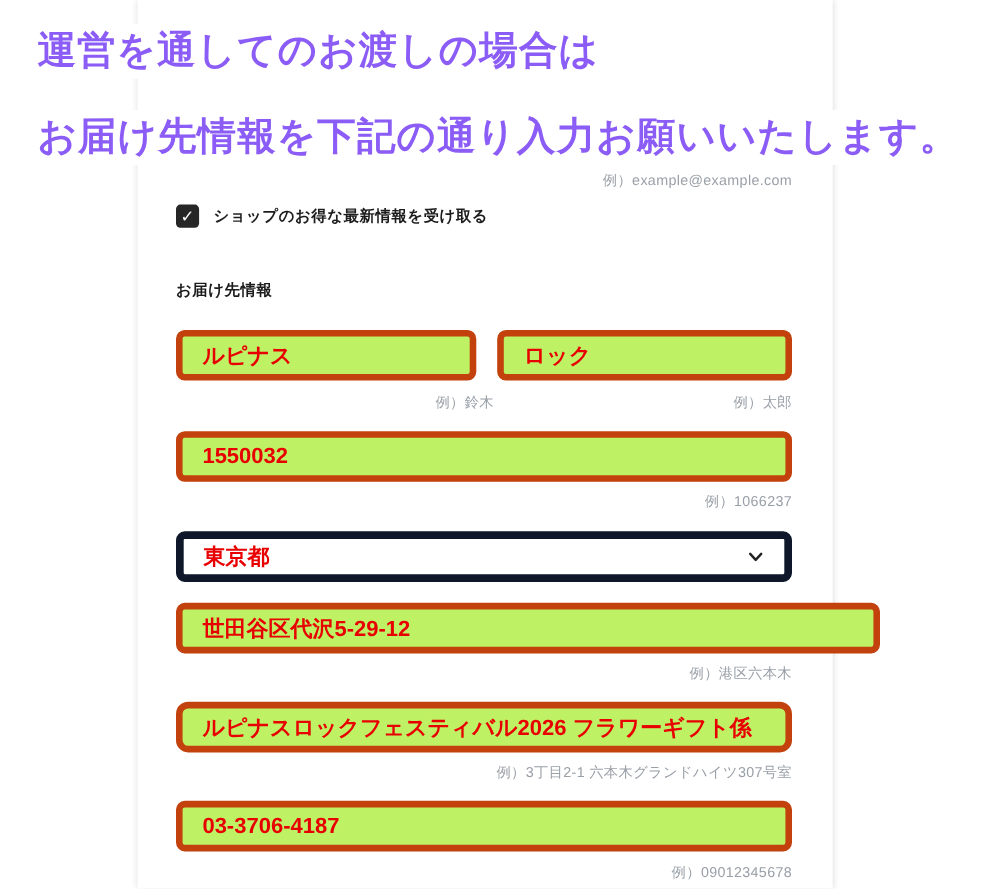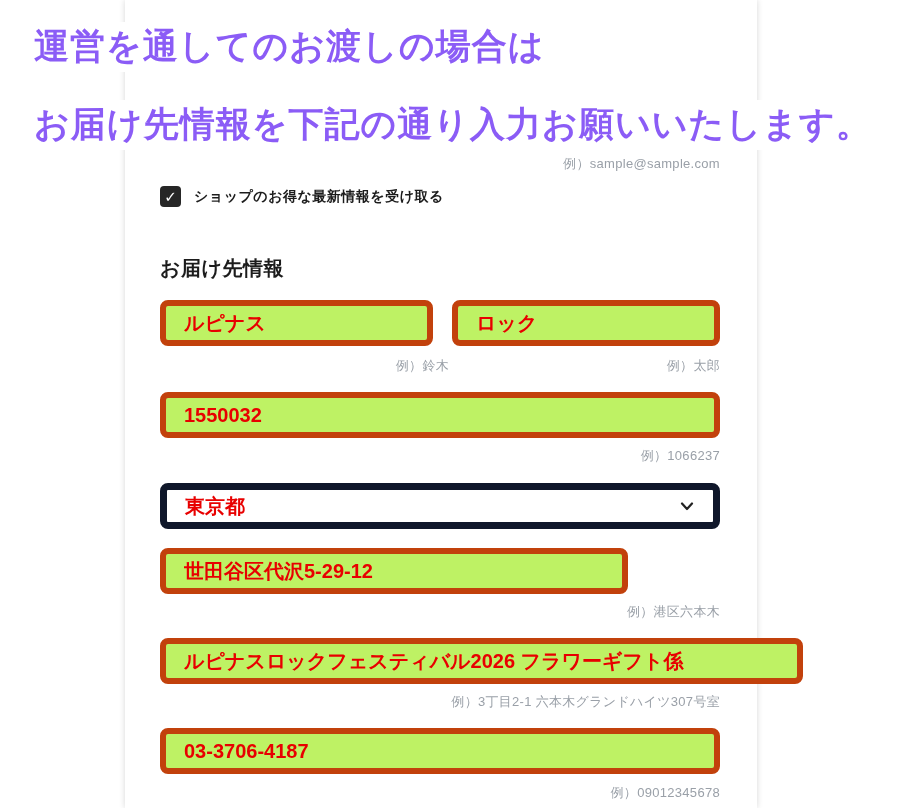--- a/index.html
+++ b/index.html
@@ -78,21 +78,21 @@
     font-size: 14px;
     font-weight: bold;
     color: #1c1c1c;
     letter-spacing: 0.5px;
   }
 
   .section-title {
     position: absolute;
     left: 35px;
     top: 255px;
-    font-size: 20px;
+    font-size: 14px;
     font-weight: bold;
     color: #1c1c1c;
     letter-spacing: 0.5px;
   }
 
   .tfield {
     position: absolute;
     box-sizing: border-box;
     height: 46px;
     border: 6px solid #c2410c;
@@ -141,21 +141,21 @@
 
   <div class="annotation">
     <div class="lines">
       <span class="line">運営を通してのお渡しの場合は</span>
       <span class="line">お届け先情報を下記の通り入力お願いいたします。</span>
     </div>
   </div>
 
   <div style="position:absolute; left:125px; top:0; width:632px; height:808px;">
 
-    <span class="hint" style="top:155px; right:37px;">例）sample@sample.com</span>
+    <span class="hint" style="top:155px; right:37px;">例）example@example.com</span>
 
     <div class="checkbox-row">
       <span class="checkbox">
         <span>✓</span>
       </span>
       <span class="checkbox-label">ショップのお得な最新情報を受け取る</span>
     </div>
 
     <div class="section-title">お届け先情報</div>
 
@@ -170,24 +170,24 @@
 
     <div class="select-box">
       <span class="value">東京都</span>
       <span class="chevron">
         <svg width="16" height="16" viewBox="0 0 16 16" fill="none">
           <polyline points="3,5.5 8,11 13,5.5" stroke="#222222" stroke-width="2.2" stroke-linecap="round" stroke-linejoin="round"></polyline>
         </svg>
       </span>
     </div>
 
-    <input class="tfield" style="left: 35px; top: 548px; width: 468px;" value="世田谷区代沢5-29-12">
+    <input class="tfield" style="left: 35px; top: 548px; width: 640px;" value="世田谷区代沢5-29-12">
     <span class="hint" style="top:603px; right:37px;">例）港区六本木</span>
 
-    <input class="tfield" style="left: 35px; top: 638px; width: 643px;" value="ルピナスロックフェスティバル2026 フラワーギフト係">
+    <input class="tfield" style="left: 35px; top: 638px; width: 560px; border-radius: 11px;" value="ルピナスロックフェスティバル2026 フラワーギフト係">
     <span class="hint" style="top:693px; right:37px;">例）3丁目2-1 六本木グランドハイツ307号室</span>
 
     <input class="tfield" style="left: 35px; top: 728px; width: 560px;" value="03-3706-4187">
     <span class="hint" style="top:784px; right:37px;">例）09012345678</span>
 
   </div>
 
 </div>
 
 </body></html>

